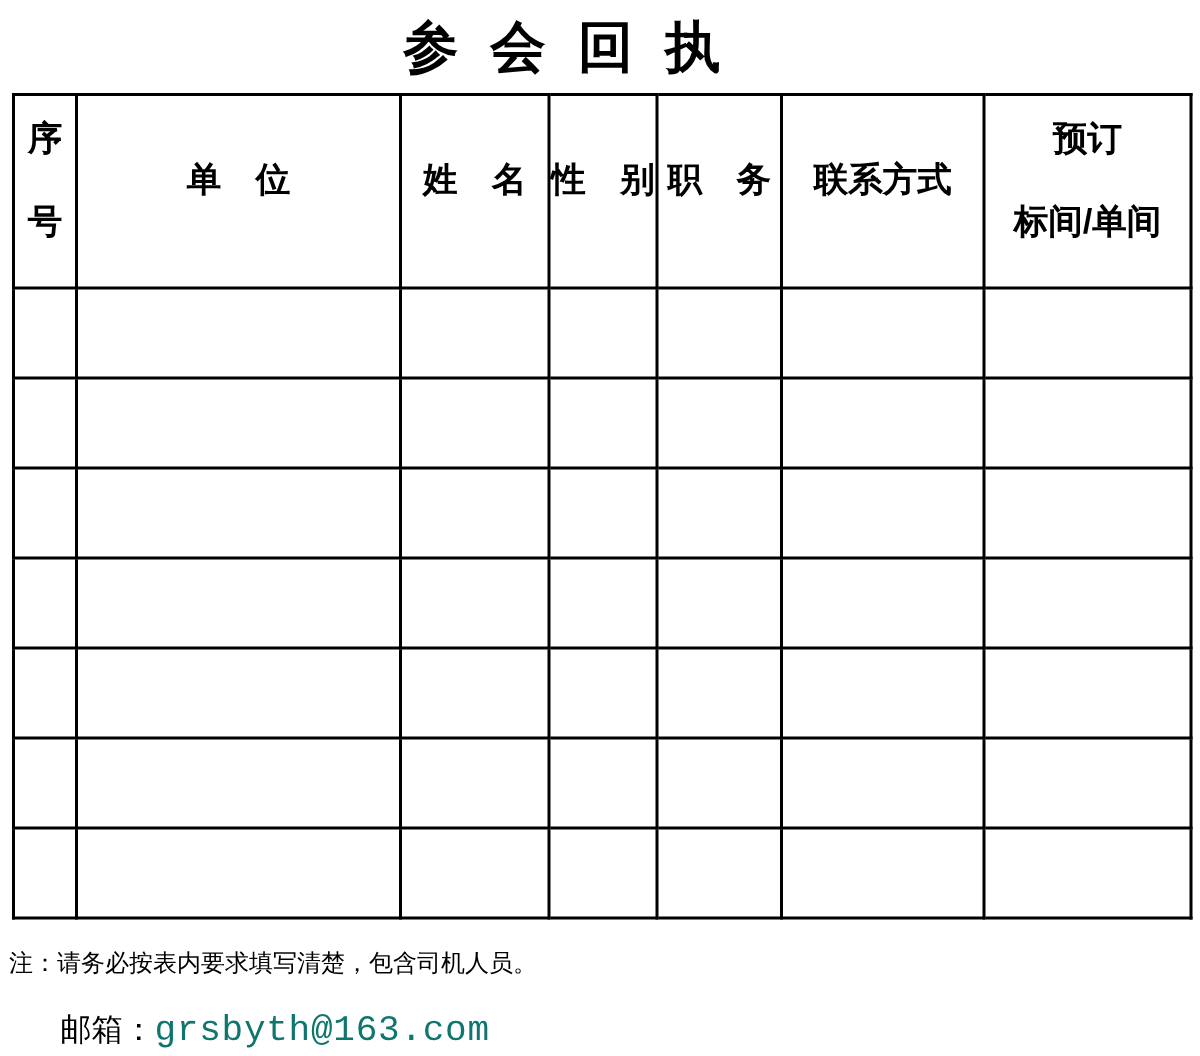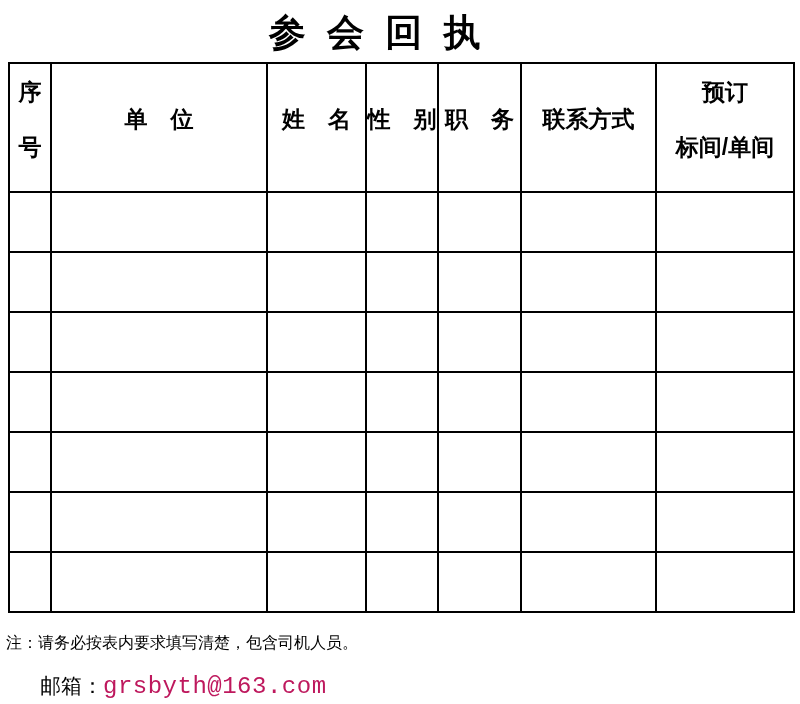--- a/index.html
+++ b/index.html
@@ -184,16 +184,16 @@
         <td></td>
         <td></td>
         <td></td>
       </tr>
     </tbody>
   </table>
 
   <p class="note">注：请务必按表内要求填写清楚，包含司机人员。</p>
 
   <p class="email-line">
-    <span>邮箱：</span><span class="email-address" style="color: #be185d;">grsbyth@163.com</span>
+    <span>邮箱：</span><span class="email-address" style="color: #0f766e;">grsbyth@163.com</span>
   </p>
 
 </div>
 
 </body></html>

